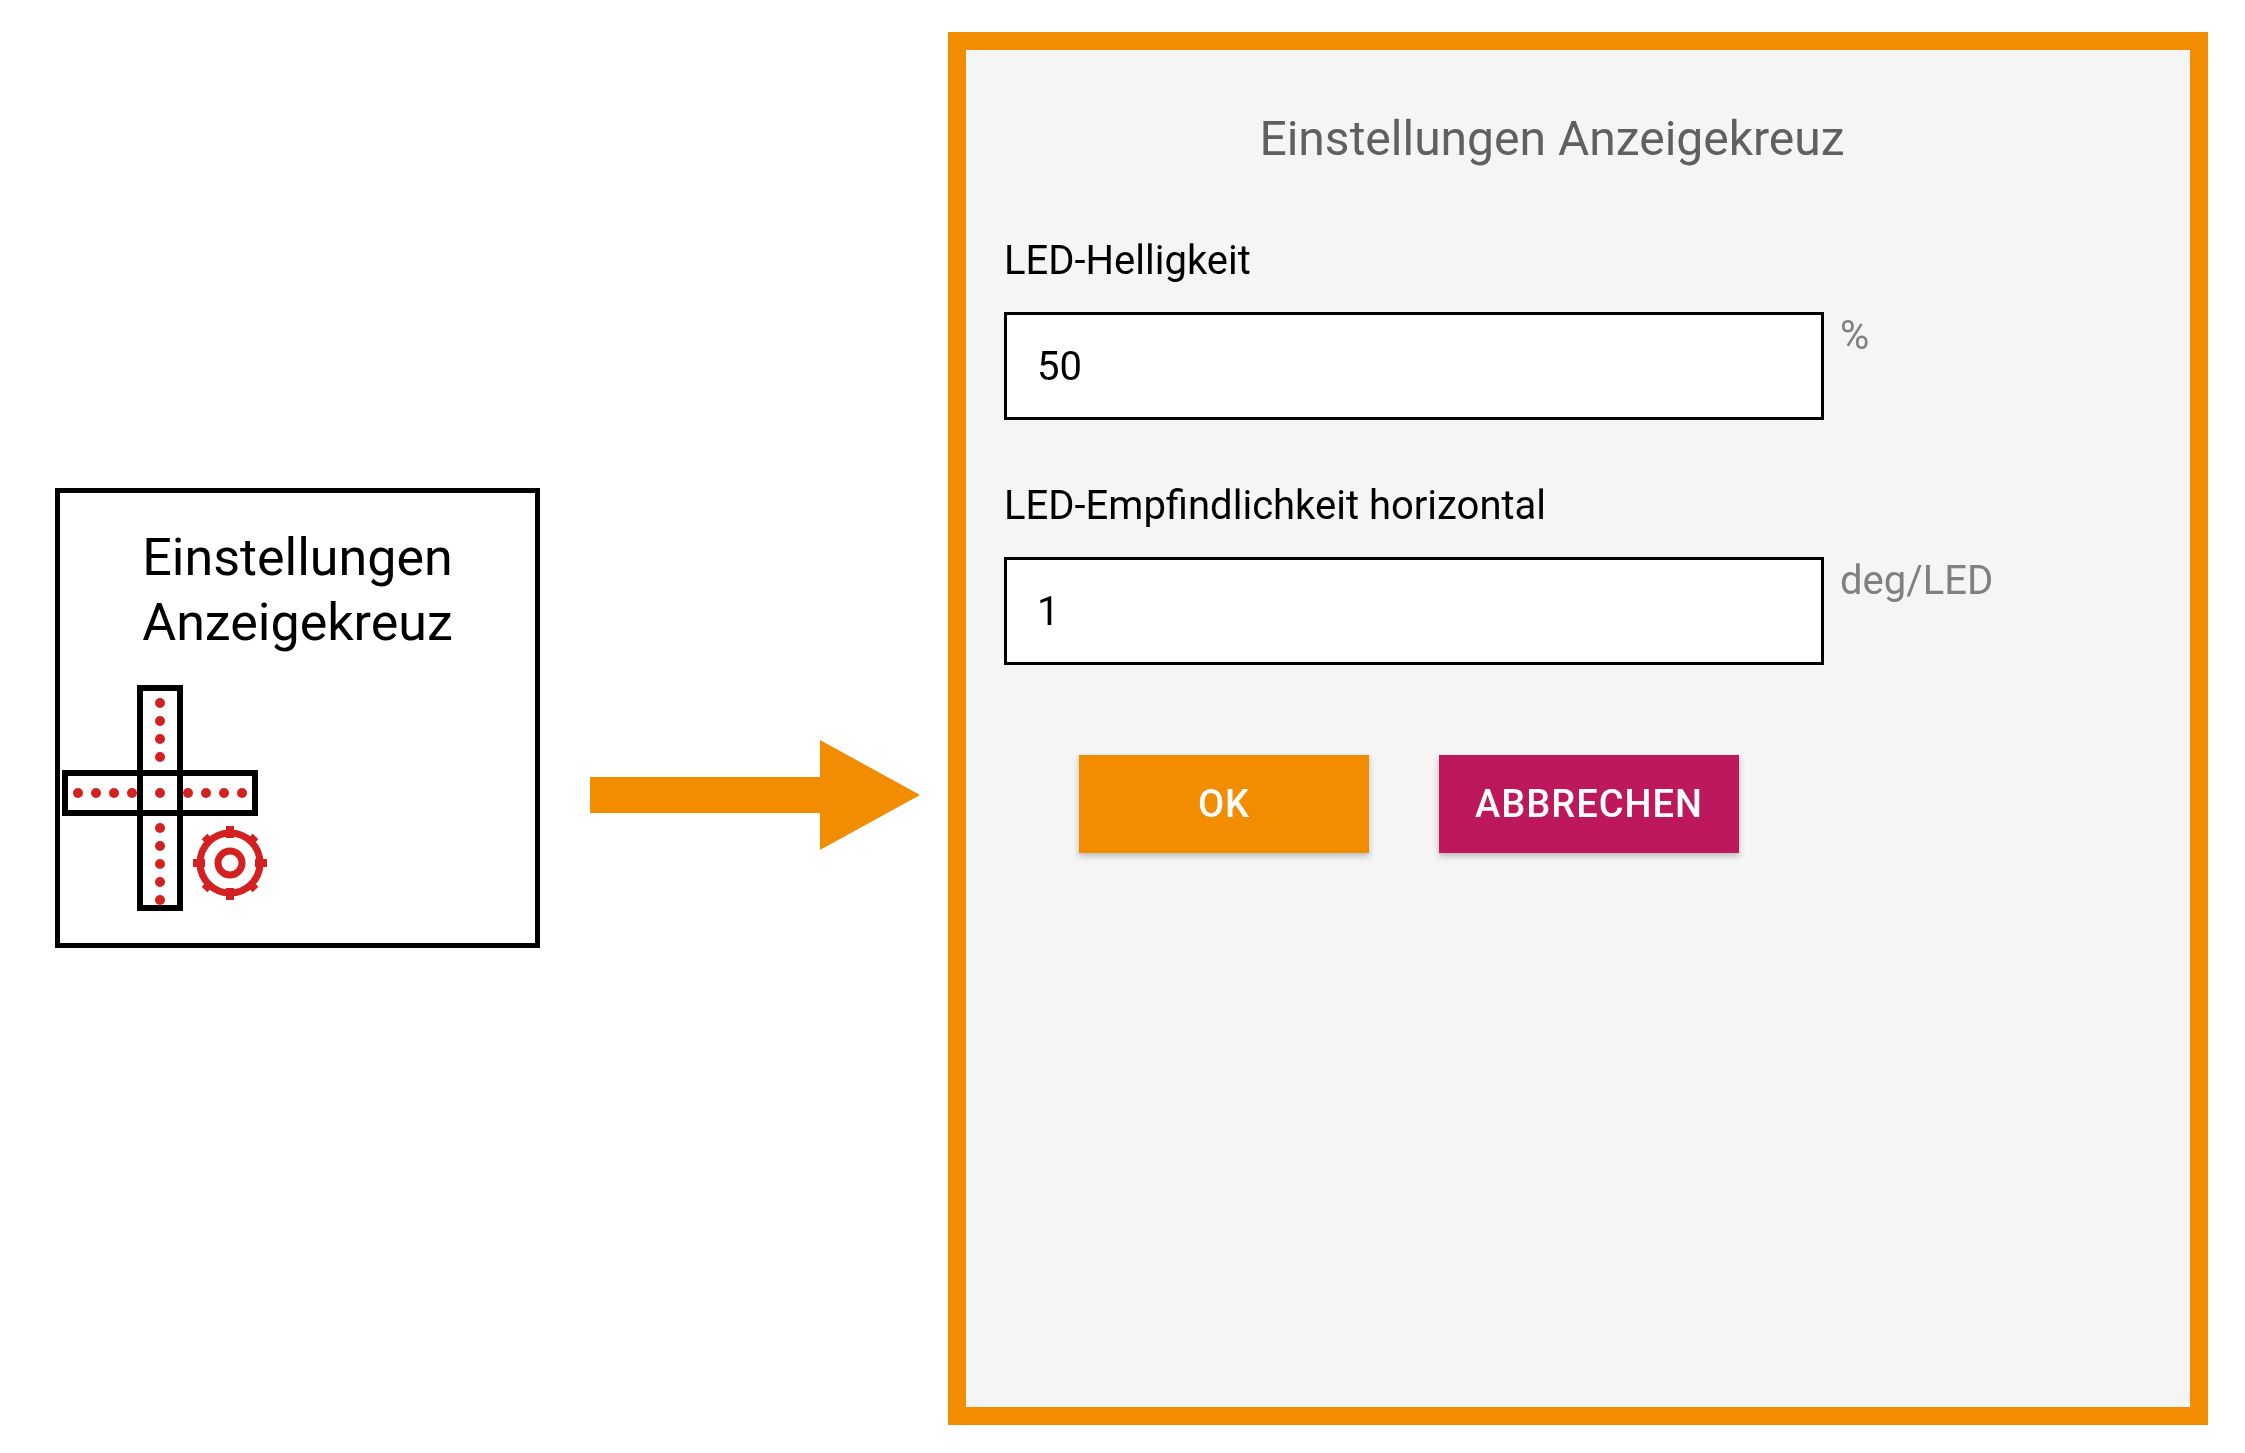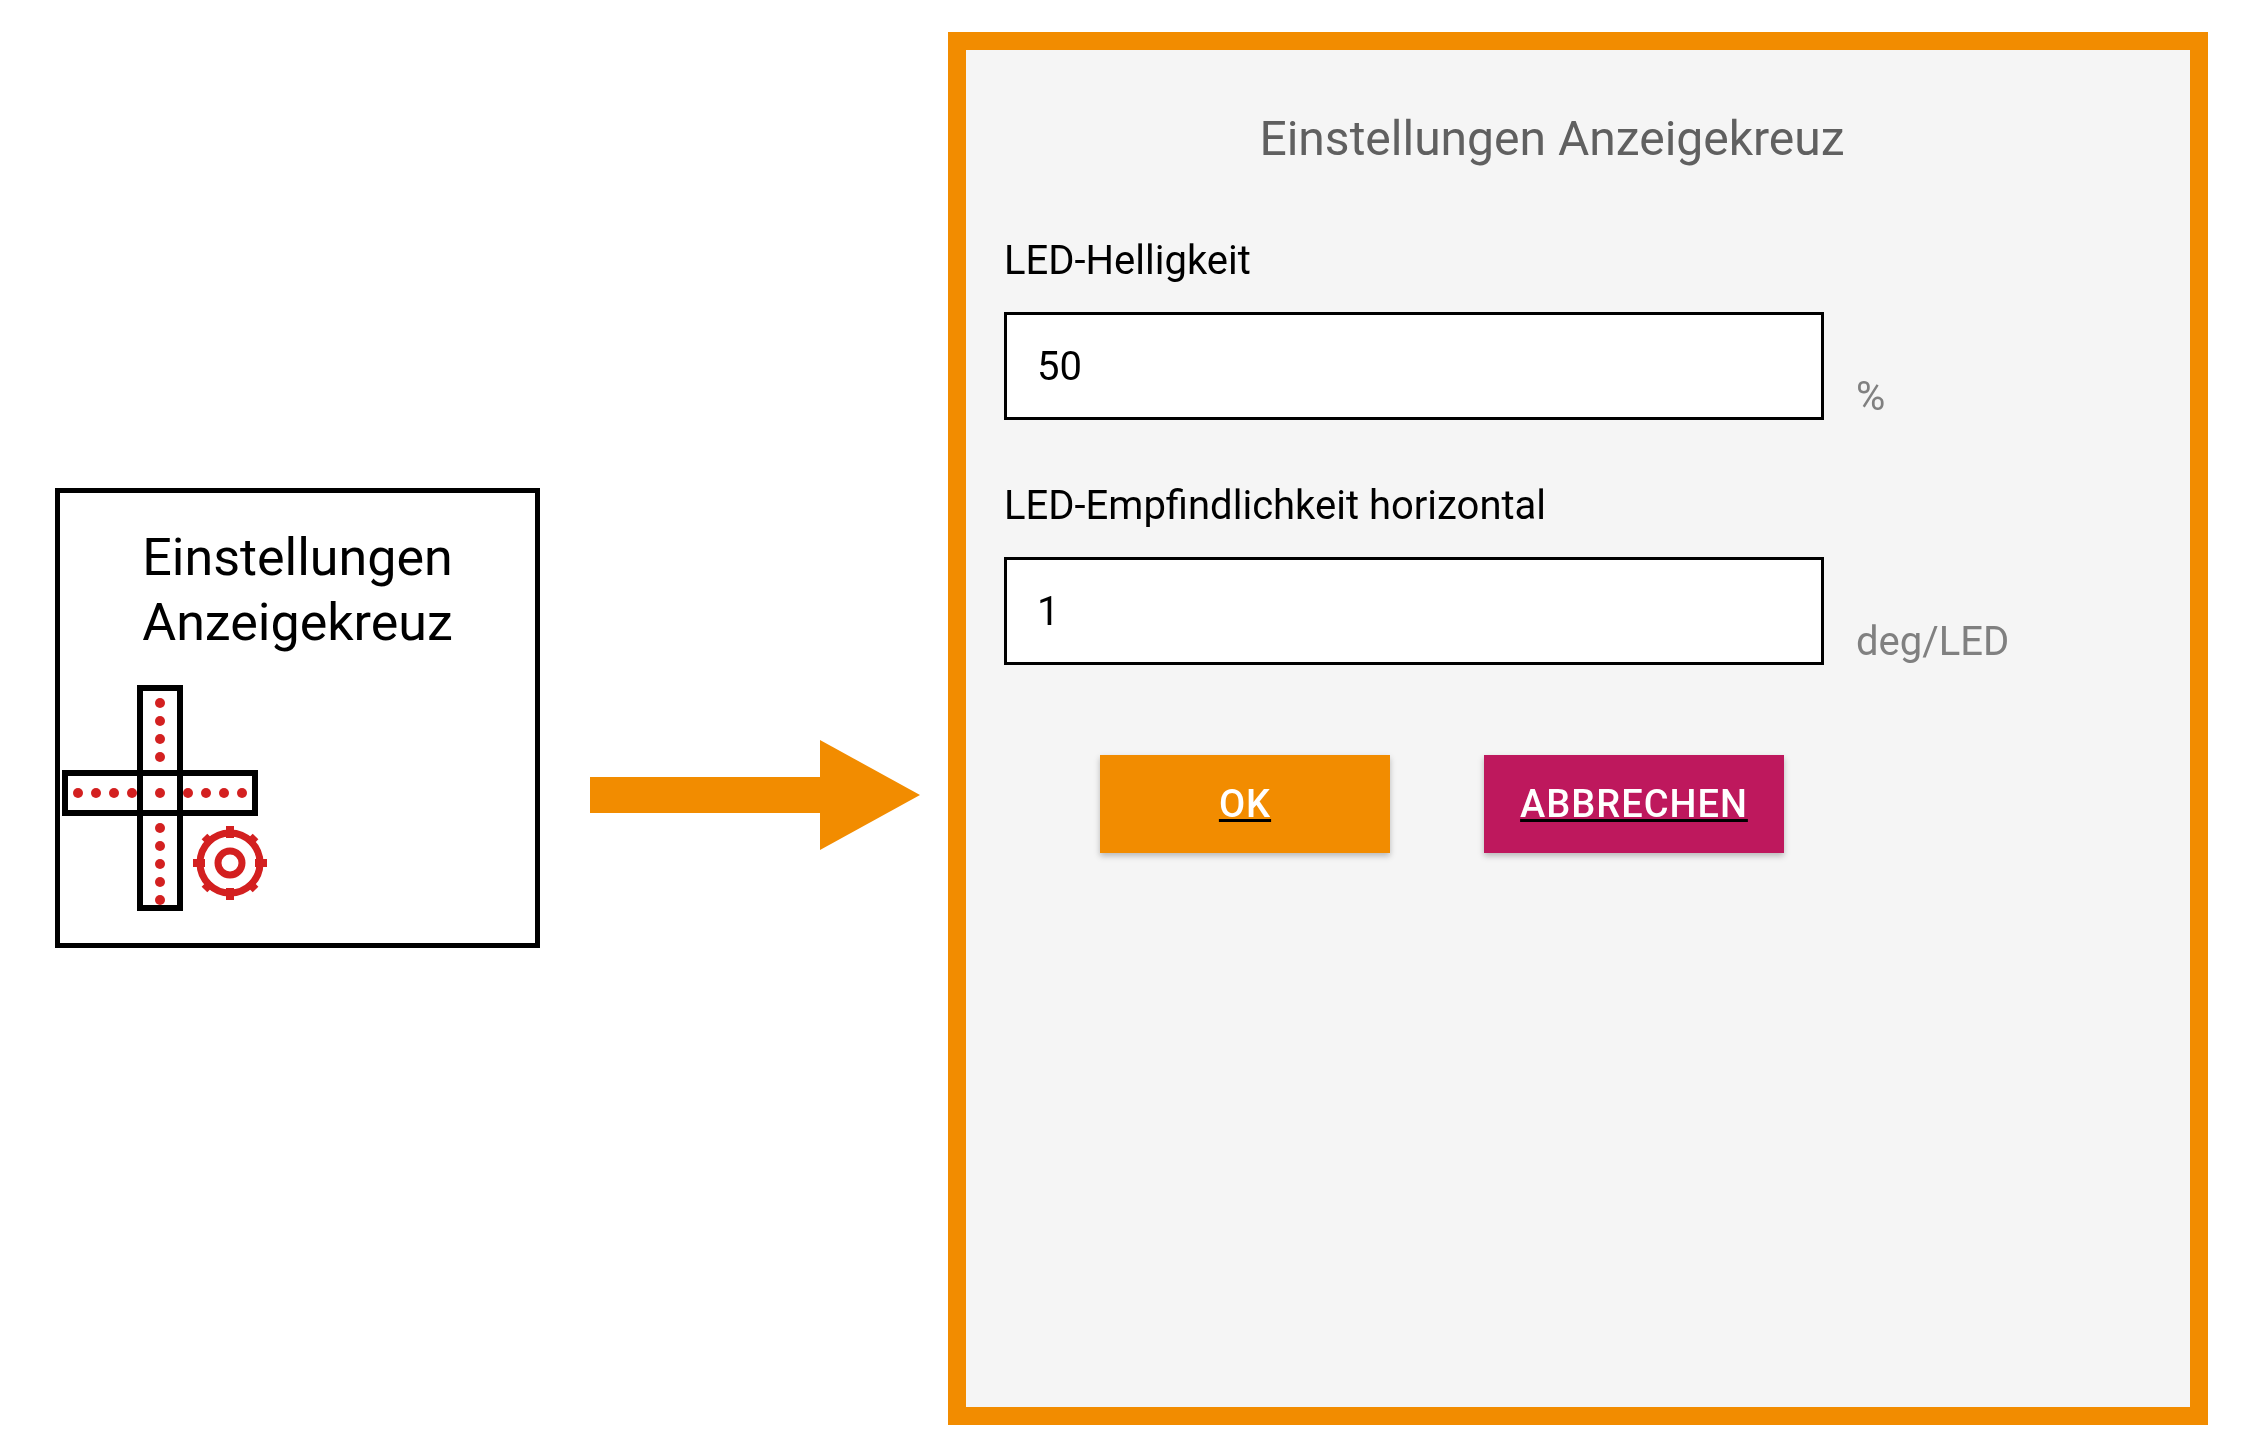--- a/index.html
+++ b/index.html
@@ -96,45 +96,44 @@
     }
     .field-label {
       font-size: 40px;
       color: #000000;
       font-weight: 400;
       margin-bottom: 28px;
       display: block;
     }
     .field-row {
       display: flex;
-      align-items: flex-end;
-      gap: 32px;
+      align-items: flex-start;
+      gap: 16px;
     }
     .field-input {
       width: 820px;
       height: 108px;
       border: 3px solid #000;
       background: #fff;
       font-size: 40px;
       padding: 0 30px;
       color: #000;
       font-family: inherit;
       outline: none;
     }
     .field-unit {
       font-size: 40px;
       color: #808080;
       font-weight: 400;
     }
     .button-row {
       display: flex;
-      gap: 94px;
+      gap: 70px;
       margin-top: 90px;
-      margin-left: 96px;
-      text-decoration: underline;
+      margin-left: 75px;
     }
     .btn {
       height: 98px;
       font-size: 38px;
       font-weight: 500;
       border: none;
       cursor: pointer;
       letter-spacing: 1px;
       box-shadow: 0 3px 6px rgba(0,0,0,0.25);
       font-family: inherit;

